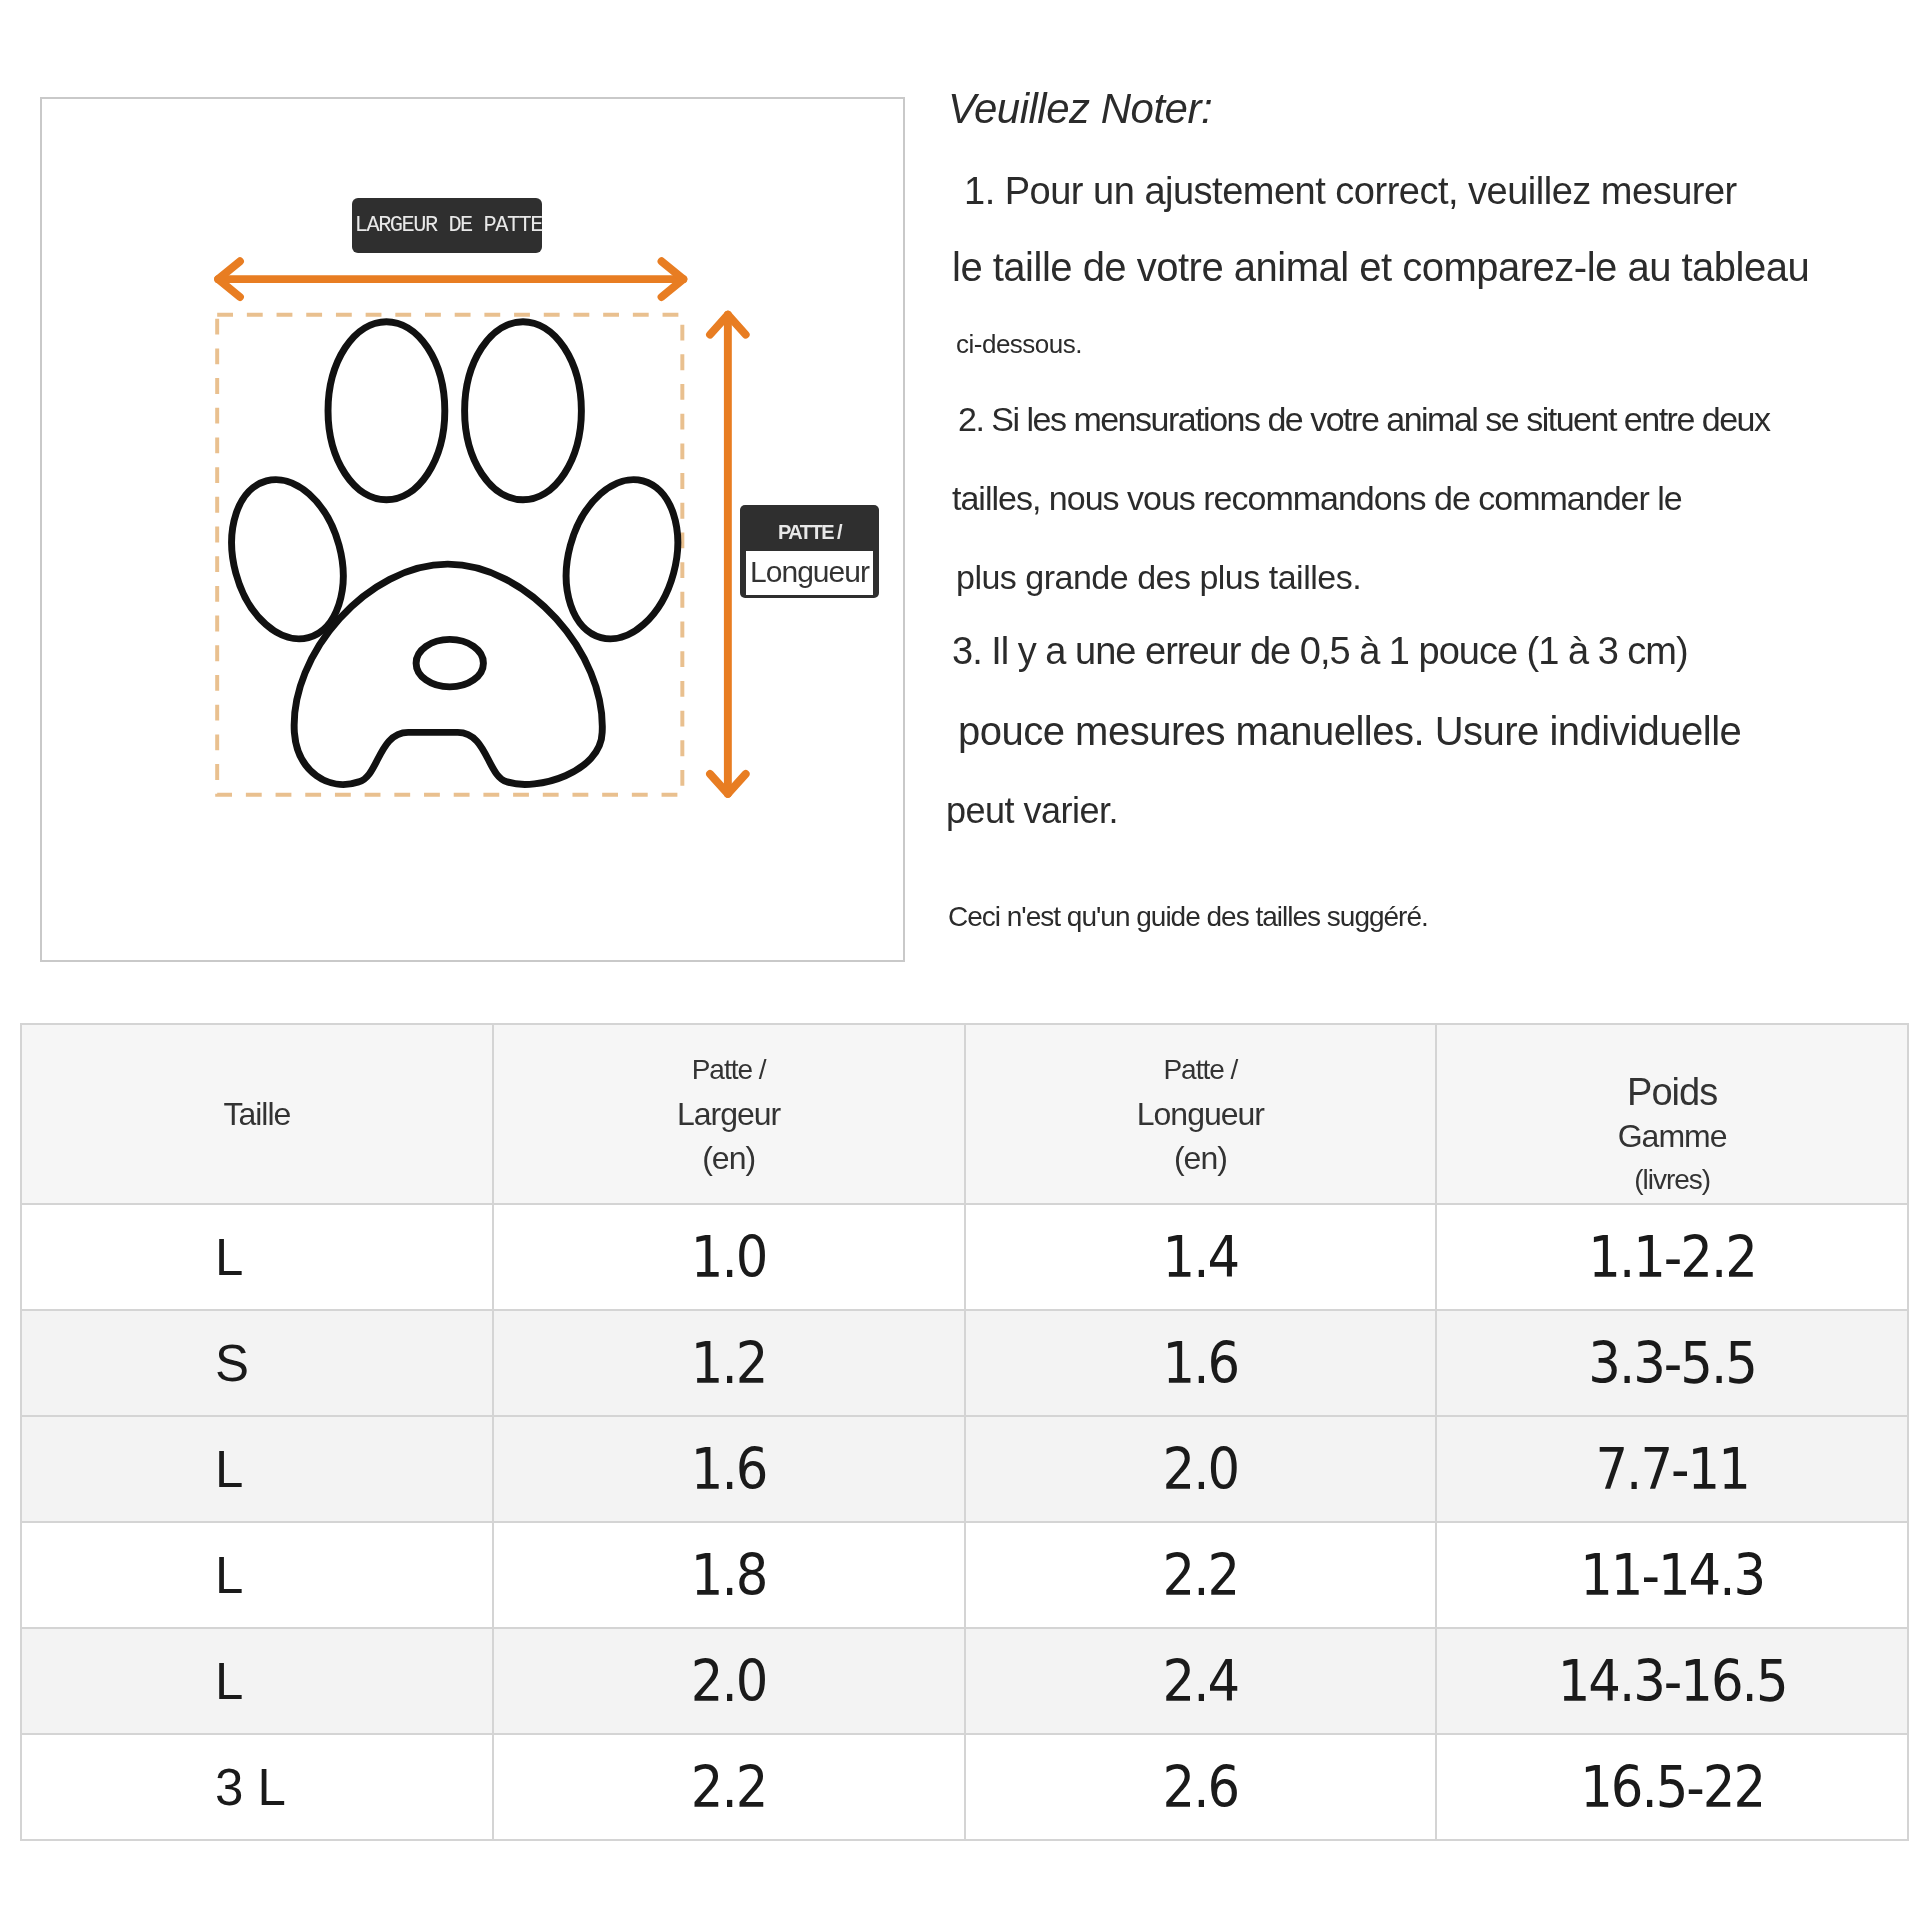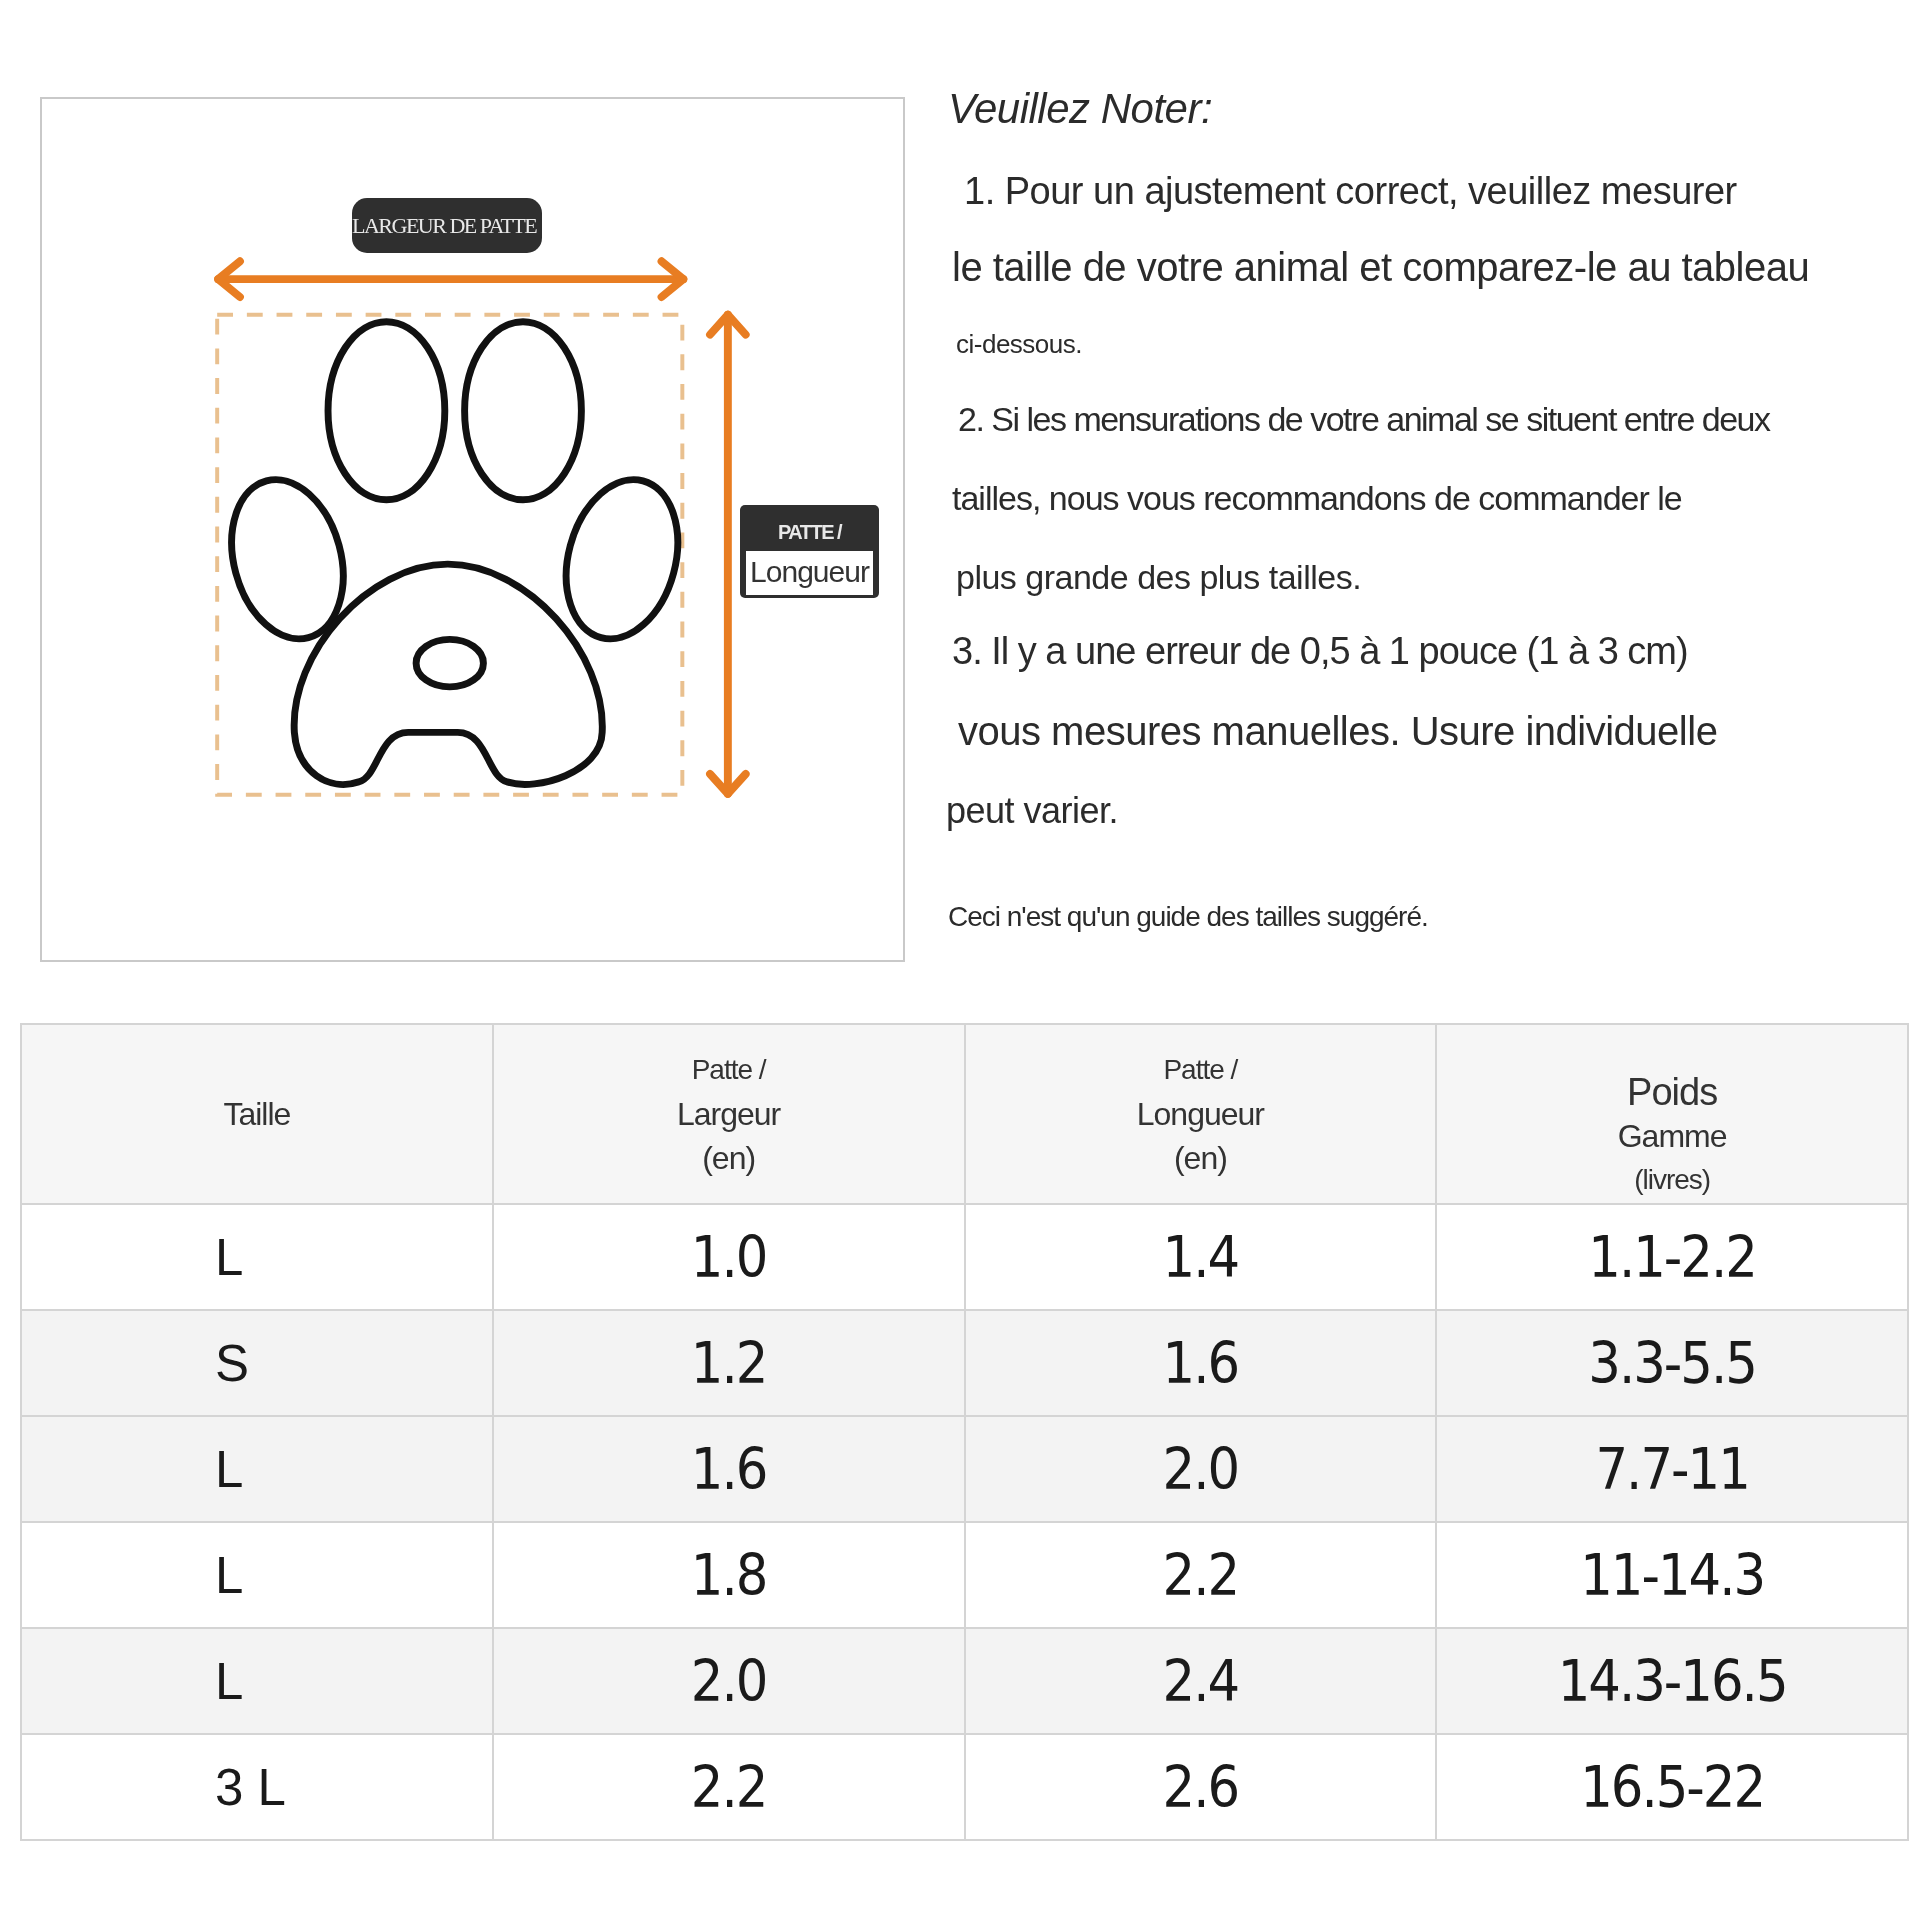--- a/index.html
+++ b/index.html
@@ -4,23 +4,23 @@
 <style>
   html, body { margin: 0; padding: 0; background: #ffffff; }
   body { width: 1927px; height: 1927px; position: relative; overflow: hidden;
          font-family: "Liberation Sans", sans-serif; color: #222; }
 
   .diagram-box { position: absolute; left: 40px; top: 97px; width: 865px; height: 865px;
                  border: 2px solid #c9c9c9; box-sizing: border-box; background: #fff; }
   .diagram-box svg { position: absolute; left: 0; top: 0; }
 
   .tag-width { position: absolute; left: 310px; top: 99px; width: 190px; height: 55px;
-               background: #2f2f2f; border-radius: 15px; color: #e8e8e8;
-               font-family: Liberation Serif, serif;
-               font-size: 22px; letter-spacing: -1.5px; line-height: 55px; text-align: left; }
+               background: #2f2f2f; border-radius: 6px; color: #e8e8e8;
+               font-family: Liberation Mono, monospace;
+               font-size: 22px; letter-spacing: -1.5px; line-height: 55px; text-align: right; }
   .tag-length { position: absolute; left: 698px; top: 406px; width: 139px; height: 93px;
                 background: #2f2f2f; border-radius: 5px; }
   .tag-length .top { color: #e8e8e8; font-size: 20px; letter-spacing: -1.5px; text-align: center;
                      font-weight: bold; margin-top: 16px; height: 26px; }
   .tag-length .bottom { position: absolute; left: 6px; right: 6px; top: 46px; height: 44px;
                         background: #fff; color: #333; font-size: 30px; line-height: 42px;
                         text-align: center; letter-spacing: -1px; }
 
   .notes { position: absolute; left: 948px; top: 85px; width: 970px; color: #2b2b2b; }
   .notes .line { position: absolute; white-space: nowrap; letter-spacing: -0.5px; }
@@ -85,21 +85,21 @@
 
 <div class="notes">
   <div class="line title">Veuillez Noter:</div>
   <div class="line" style="top:85px;left:16px;font-size:38px;">1. Pour un ajustement correct, veuillez mesurer</div>
   <div class="line" style="top:160px;left:4px;font-size:40px;">le taille de votre animal et comparez-le au tableau</div>
   <div class="line" style="top:244px;left:8px;font-size:26px;">ci-dessous.</div>
   <div class="line" style="top:315px;left:10px;font-size:34px;letter-spacing:-1.5px;">2. Si les mensurations de votre animal se situent entre deux</div>
   <div class="line" style="top:394px;left:4px;font-size:34px;letter-spacing:-1px;">tailles, nous vous recommandons de commander le</div>
   <div class="line" style="top:473px;left:8px;font-size:34px;">plus grande des plus tailles.</div>
   <div class="line" style="top:545px;left:4px;font-size:38px;letter-spacing:-1px;text-align:right;">3. Il y a une erreur de 0,5 à 1 pouce (1 à 3 cm)</div>
-  <div class="line" style="top:624px;left:10px;font-size:40px;">vous mesures manuelles. Usure individuelle</div>
+  <div class="line" style="top:624px;left:10px;font-size:40px;">pouce mesures manuelles. Usure individuelle</div>
   <div class="line" style="top:705px;left:-2px;font-size:36px;">peut varier.</div>
   <div class="line" style="top:816px;left:0px;font-size:28px;letter-spacing:-1px;">Ceci n'est qu'un guide des tailles suggéré.</div>
 </div>
 
 <table class="size-table">
   <thead>
     <tr>
       <th>
         <div>Taille</div>
       </th>

